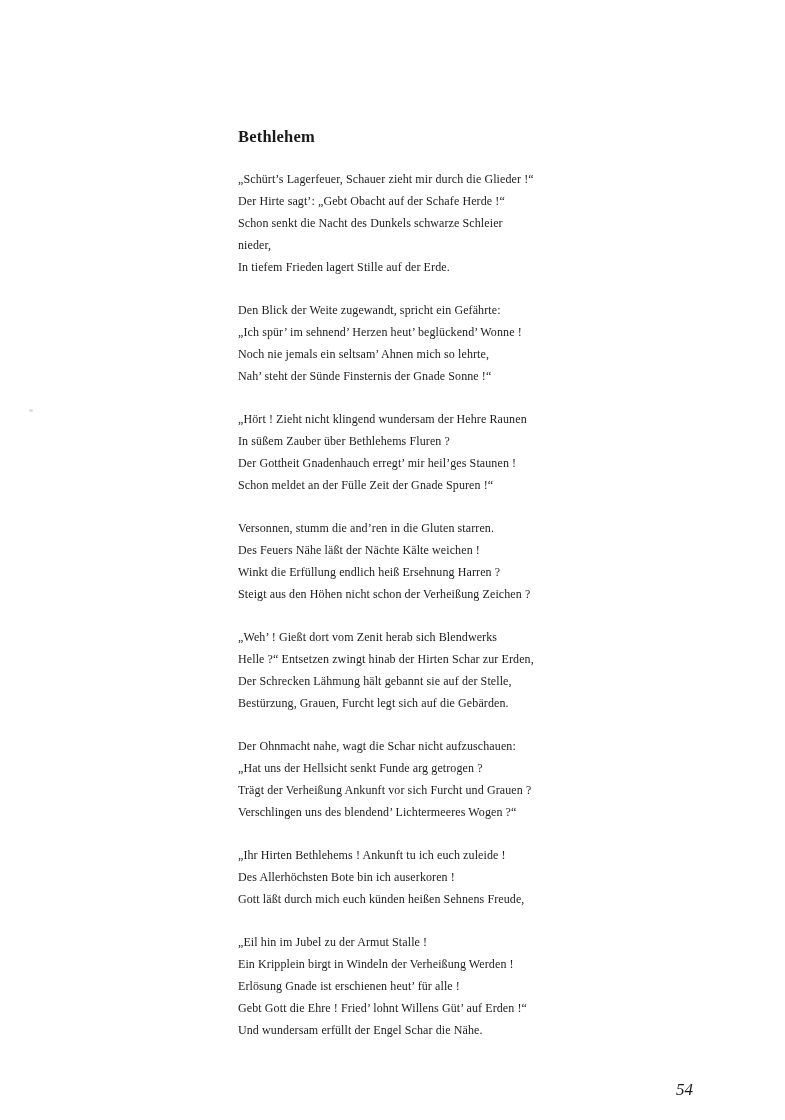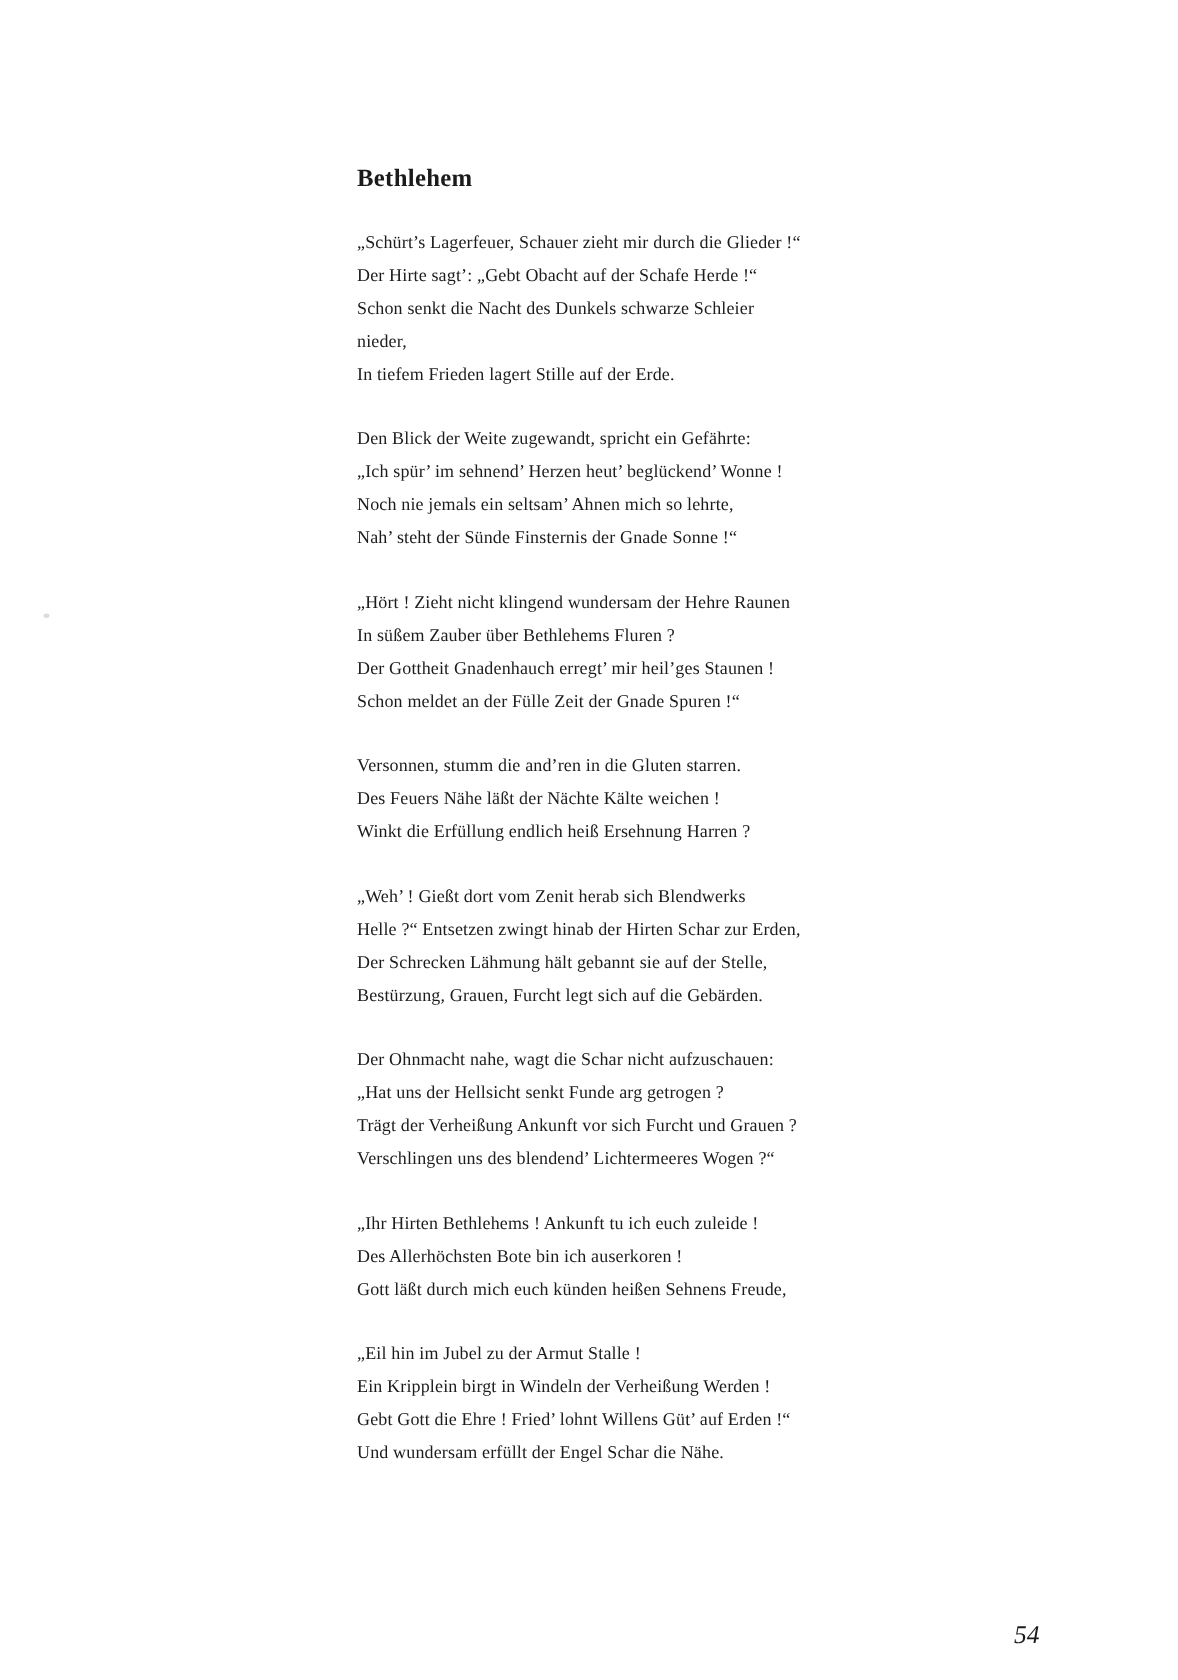--- a/index.html
+++ b/index.html
@@ -11,21 +11,21 @@
     height: 1120px;
     position: relative;
     background: #ffffff;
     overflow: hidden;
     font-family: "Liberation Serif", serif;
     color: #1b1b1b;
   }
   .page-content {
     position: absolute;
     left: 238px;
-    top: 108px;
+    top: 126px;
     width: 545px;
   }
   .poem-title {
     font-size: 16.5px;
     font-weight: bold;
     line-height: 22px;
     margin: 0 0 20px 0;
     letter-spacing: 0.2px;
   }
   .stanza {
@@ -83,20 +83,21 @@
     <div class="line">„Hört ! Zieht nicht klingend wundersam der Hehre Raunen</div>
     <div class="line">In süßem Zauber über Bethlehems Fluren ?</div>
     <div class="line">Der Gottheit Gnadenhauch erregt’ mir heil’ges Staunen !</div>
     <div class="line">Schon meldet an der Fülle Zeit der Gnade Spuren !“</div>
   </div>
 
   <div class="stanza">
     <div class="line">Versonnen, stumm die and’ren in die Gluten starren.</div>
     <div class="line">Des Feuers Nähe läßt der Nächte Kälte weichen !</div>
     <div class="line">Winkt die Erfüllung endlich heiß Ersehnung Harren ?</div>
+    <div class="line">Steigt aus den Höhen nicht schon der Verheißung Zeichen ?</div>
   </div>
 
   <div class="stanza">
     <div class="line">„Weh’ ! Gießt dort vom Zenit herab sich Blendwerks</div>
     <div class="line">Helle ?“ Entsetzen zwingt hinab der Hirten Schar zur Erden,</div>
     <div class="line">Der Schrecken Lähmung hält gebannt sie auf der Stelle,</div>
     <div class="line">Bestürzung, Grauen, Furcht legt sich auf die Gebärden.</div>
   </div>
 
   <div class="stanza">
@@ -108,19 +109,20 @@
 
   <div class="stanza">
     <div class="line">„Ihr Hirten Bethlehems ! Ankunft tu ich euch zuleide !</div>
     <div class="line">Des Allerhöchsten Bote bin ich auserkoren !</div>
     <div class="line">Gott läßt durch mich euch künden heißen Sehnens Freude,</div>
   </div>
 
   <div class="stanza">
     <div class="line">„Eil hin im Jubel zu der Armut Stalle !</div>
     <div class="line">Ein Kripplein birgt in Windeln der Verheißung Werden !</div>
+    <div class="line">Erlösung Gnade ist erschienen heut’ für alle !</div>
     <div class="line">Gebt Gott die Ehre ! Fried’ lohnt Willens Güt’ auf Erden !“</div>
     <div class="line">Und wundersam erfüllt der Engel Schar die Nähe.</div>
   </div>
 
 </div>
 
 <div class="page-number">54</div>
 
 </body></html>

